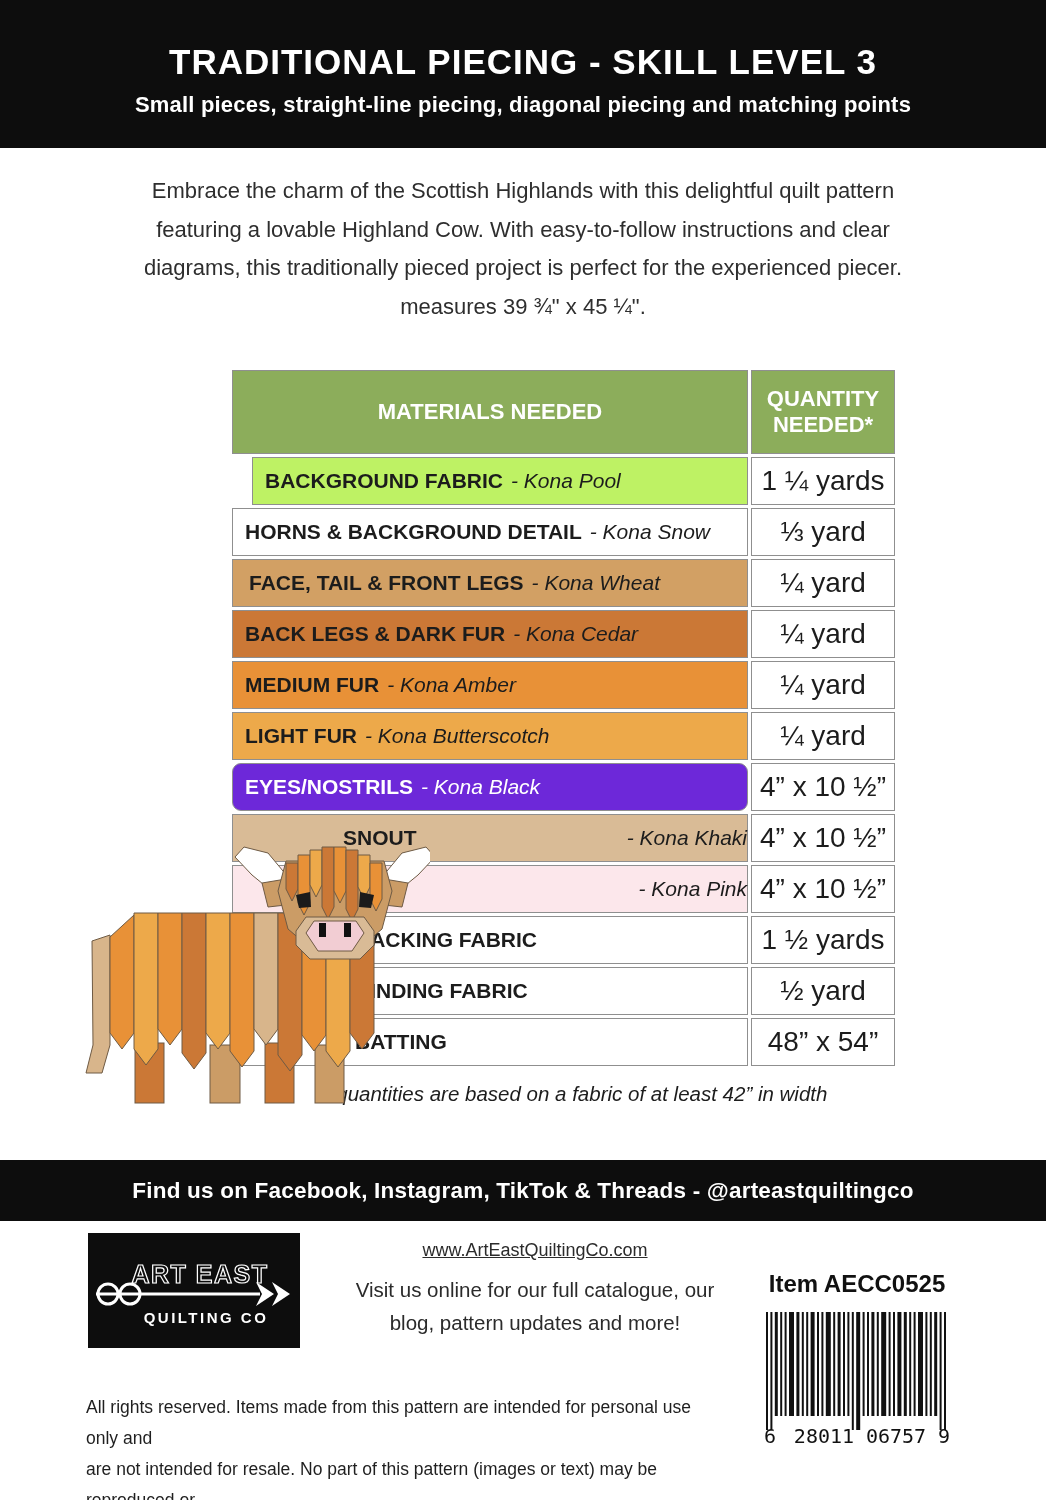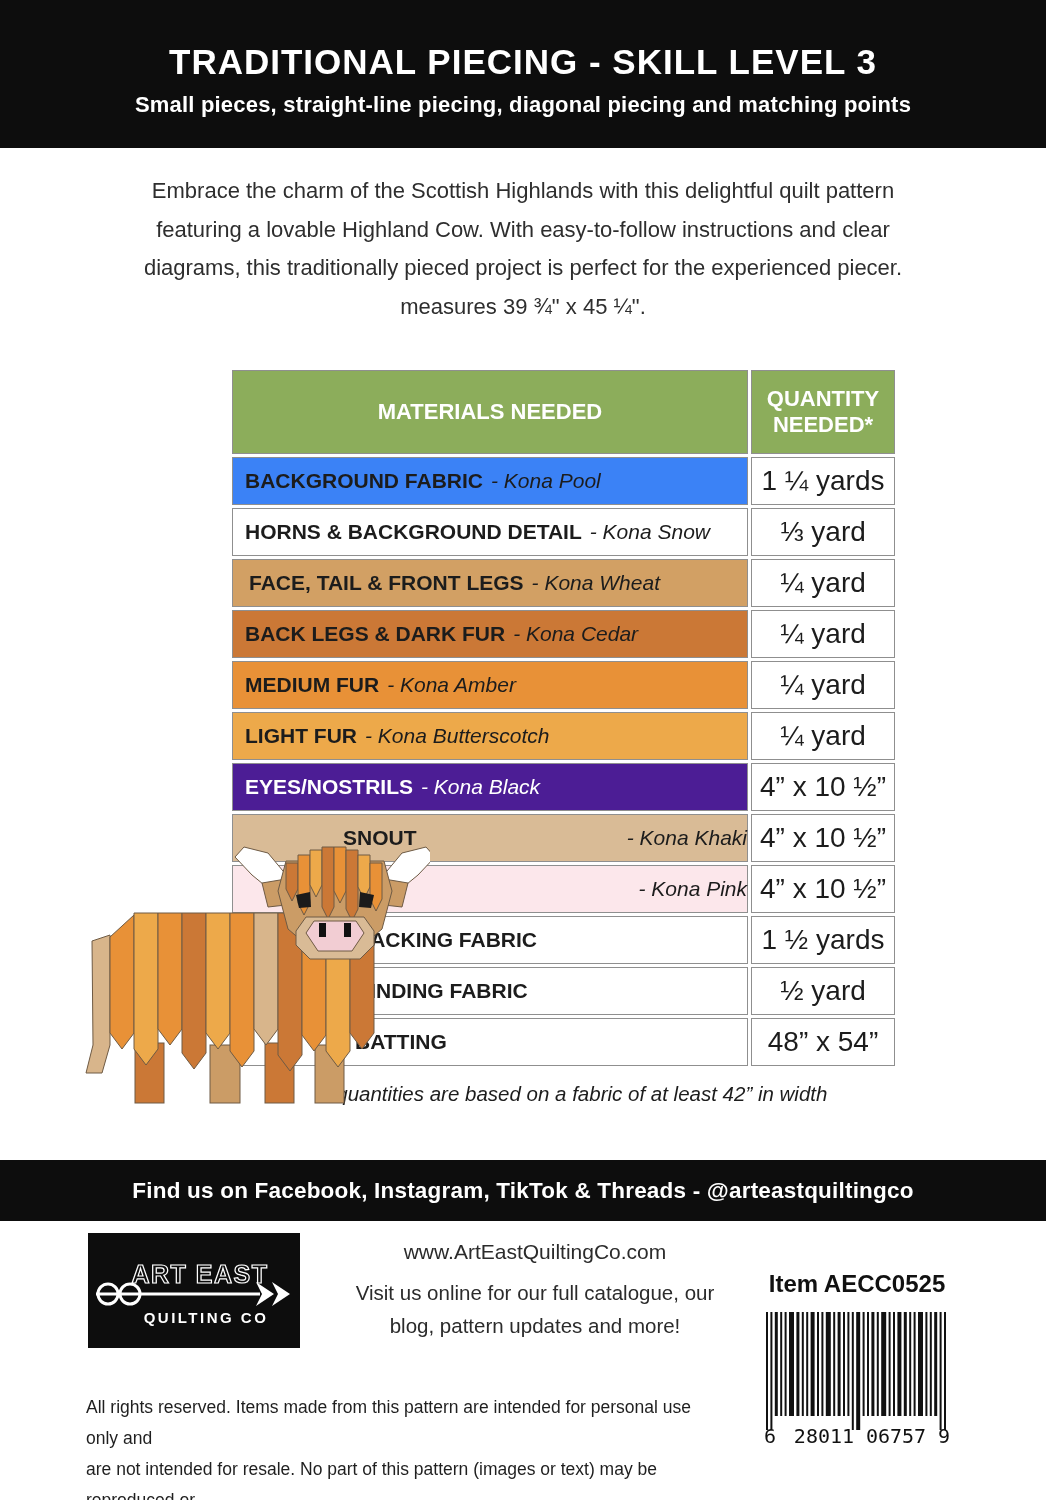--- a/index.html
+++ b/index.html
@@ -38,21 +38,21 @@
   .piece{stroke:#6e5a44;stroke-width:1;}
 
   
   .social-bar{position:absolute;left:0;top:1160px;width:1046px;height:61px;background:#0d0d0d;
     display:flex;align-items:center;justify-content:center;}
   .social-bar span{color:#fff;font-weight:bold;font-size:22.5px;letter-spacing:.2px;}
 
   
   .logo{position:absolute;left:88px;top:1233px;width:212px;height:115px;background:#0d0d0d;}
   .webcol{position:absolute;left:295px;top:1240px;width:480px;text-align:center;color:#2b2b2b;}
-  .webcol .site{font-size:21px;font-weight:500;margin-bottom:12px;}
+  .webcol .site{font-size:18px;font-weight:500;margin-bottom:12px;text-decoration:underline;}
   .webcol .tag{font-size:20.5px;line-height:33px;}
   .item{position:absolute;left:742px;top:1270px;width:230px;text-align:center;
     font-size:24px;font-weight:bold;color:#111;}
   .barcode{position:absolute;left:762px;top:1312px;width:190px;height:142px;}
   .barcode svg{position:absolute;left:0;top:0;}
   .bdigits{position:absolute;left:0;top:112px;width:190px;display:flex;justify-content:space-between;
     padding:0 2px;box-sizing:border-box;font-size:20px;color:#111;font-family:"DejaVu Sans Mono","Liberation Mono",monospace;}
   .bdigits span:nth-child(2){margin-left:6px;}
   .copyright{position:absolute;left:86px;top:1354px;font-size:20px;font-weight:bold;color:#111;}
   .legal{position:absolute;left:86px;top:1392px;width:640px;font-size:17.5px;line-height:31px;color:#1f1f1f;}
@@ -71,21 +71,21 @@
     <div>Embrace the charm of the Scottish Highlands with this delightful quilt pattern</div>
     <div>featuring a lovable Highland Cow. With easy-to-follow instructions and clear</div>
     <div>diagrams, this traditionally pieced project is perfect for the experienced piecer.</div>
     <div>measures 39 ¾" x 45 ¼".</div>
   </div>
 
   <div class="mtable">
     <div class="cell hdr" style="background: rgb(140, 173, 91);">MATERIALS NEEDED</div>
     <div class="cell hdr" style="background: rgb(140, 173, 91);">QUANTITY NEEDED*</div>
 
-    <div class="cell mat" style="background: #3b82f6;">
+    <div class="cell mat" style="background: #bef264; margin-left: 20px;">
         <span class="mname">BACKGROUND FABRIC</span>
         <span class="mkona">- Kona Pool</span>
       </div>
     <div class="cell qty">1 ¼ yards</div>
 
     <div class="cell mat" style="background: rgb(255, 255, 255);">
         <span class="mname">HORNS &amp; BACKGROUND DETAIL</span>
         <span class="mkona">- Kona Snow</span>
       </div>
     <div class="cell qty">⅓ yard</div>
@@ -107,21 +107,21 @@
         <span class="mkona">- Kona Amber</span>
       </div>
     <div class="cell qty">¼ yard</div>
 
     <div class="cell mat" style="background: rgb(237, 169, 74);">
         <span class="mname">LIGHT FUR</span>
         <span class="mkona">- Kona Butterscotch</span>
       </div>
     <div class="cell qty">¼ yard</div>
 
-    <div class="cell mat c-dark" style="background: #4c1d95;">
+    <div class="cell mat c-dark" style="background: #6d28d9; border-radius: 9px;">
         <span class="mname">EYES/NOSTRILS</span>
         <span class="mkona">- Kona Black</span>
       </div>
     <div class="cell qty">4” x 10 ½”</div>
 
     <div class="cell mat c-center" style="background: rgb(217, 187, 150);">
         <span class="mname">SNOUT</span>
         <span class="mkona">- Kona Khaki</span>
       </div>
     <div class="cell qty">4” x 10 ½”</div>

